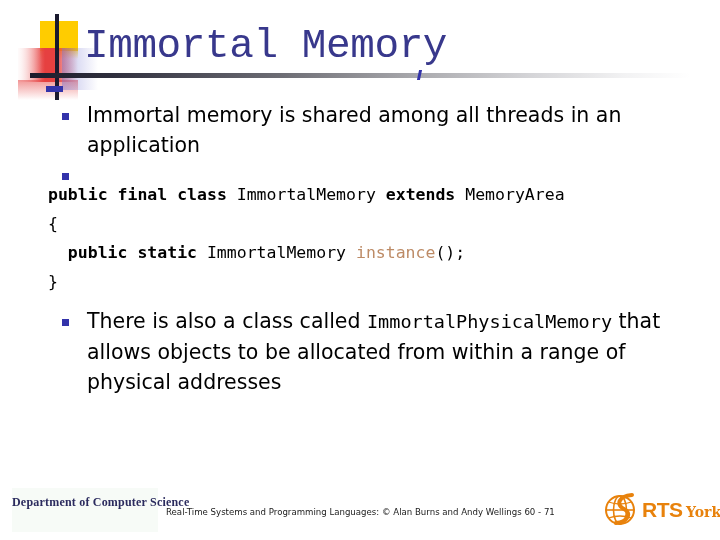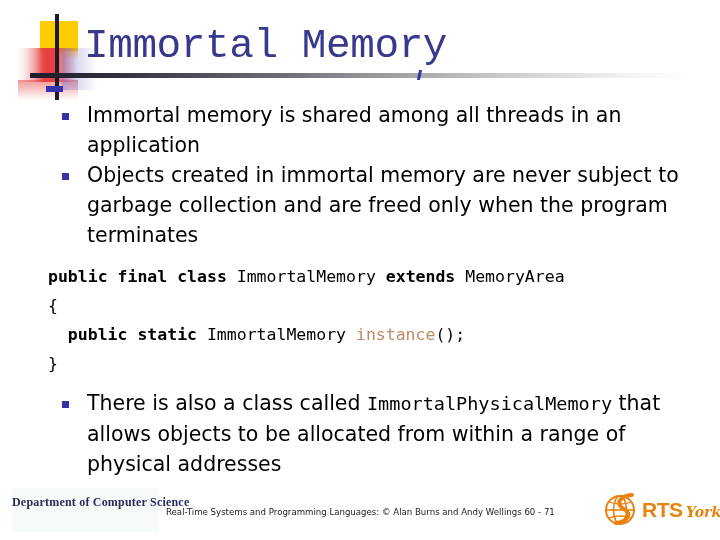--- a/index.html
+++ b/index.html
@@ -151,21 +151,20 @@
     line-height: 30px;
     color: #000000;
   }
   .bullet-text .mono {
     font-family: "DejaVu Sans Mono", monospace;
     font-size: 18.5px;
   }
 
   
   #code {
-    margin-top: 12px;
     padding-left: 48px;
     font-family: "DejaVu Sans Mono", monospace;
     font-size: 16.5px;
     line-height: 29px;
     color: #000000;
     white-space: pre;
   }
   #code b { font-weight: bold; }
   #code .ident { color: #000000; }
   #code .method { color: #bd8b66; }
@@ -244,21 +243,20 @@
     font-weight: bold;
     font-size: 21px;
     letter-spacing: -0.5px;
   }
   #rts-york {
     position: absolute;
     left: 86px;
     top: 20px;
     color: #e8820c;
     font-family: "DejaVu Serif", serif;
-    font-style: italic;
     font-weight: bold;
     font-size: 14px;
   }
 </style>
 </head>
 <body>
 
 <div id="ornament">
   <div class="orn-yellow"></div>
   <div class="orn-yellow-fade"></div>
@@ -276,21 +274,20 @@
 
 <div id="content">
 
   <div class="bullet-row">
     <div class="bullet-mark"></div>
     <div class="bullet-text">Immortal memory is shared among all threads in an application</div>
   </div>
 
   <div class="bullet-row">
     <div class="bullet-mark"></div>
-    <div class="bullet-text">Objects created in immortal memory are never subject to garbage collection and are freed only when the program terminates</div>
   </div>
 
   <div id="code"><span><b class="kw">public final class</b><span> </span><span class="ident">ImmortalMemory</span><span> </span><b class="kw">extends</b><span> </span><span class="ident">MemoryArea</span></span>
 <span>{</span>
 <span class="indent"></span><span><b class="kw">public static</b><span> </span><span class="ident">ImmortalMemory</span><span> </span><span class="method">instance</span><span>();</span></span>
 <span>}</span></div>
 
   <div class="bullet-row" style="margin-top:10px;">
     <div class="bullet-mark"></div>
     <div class="bullet-text"><span>There is also a class called </span><span class="mono">ImmortalPhysicalMemory</span><span> that allows objects to be allocated from within a range of physical addresses</span></div>

